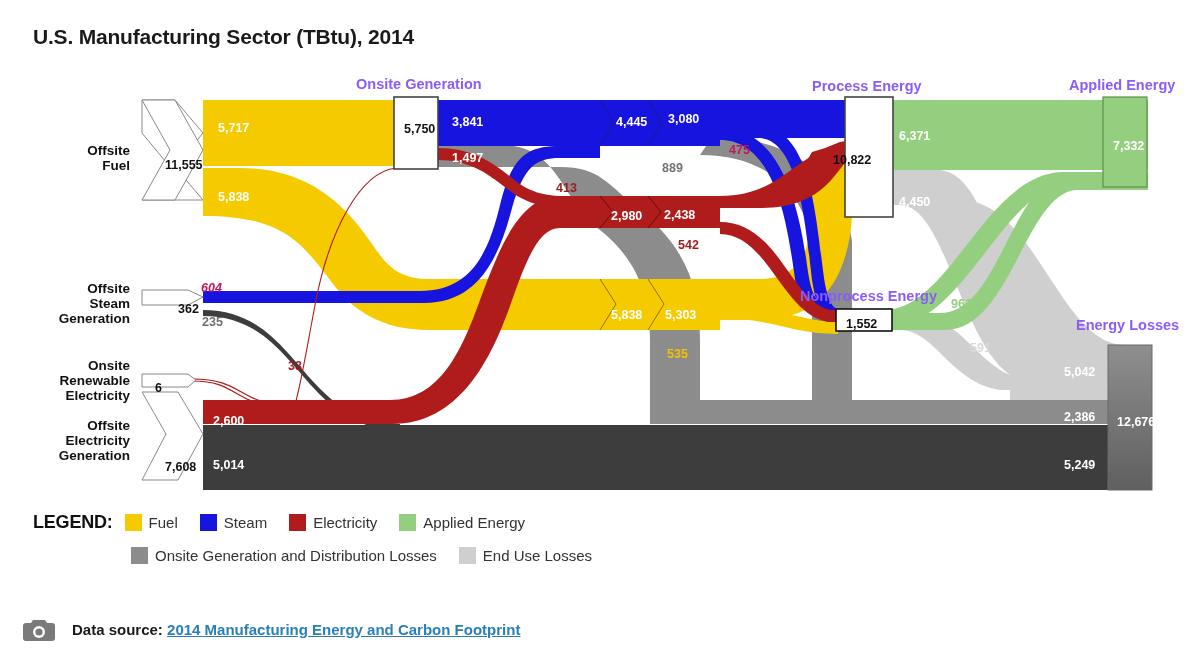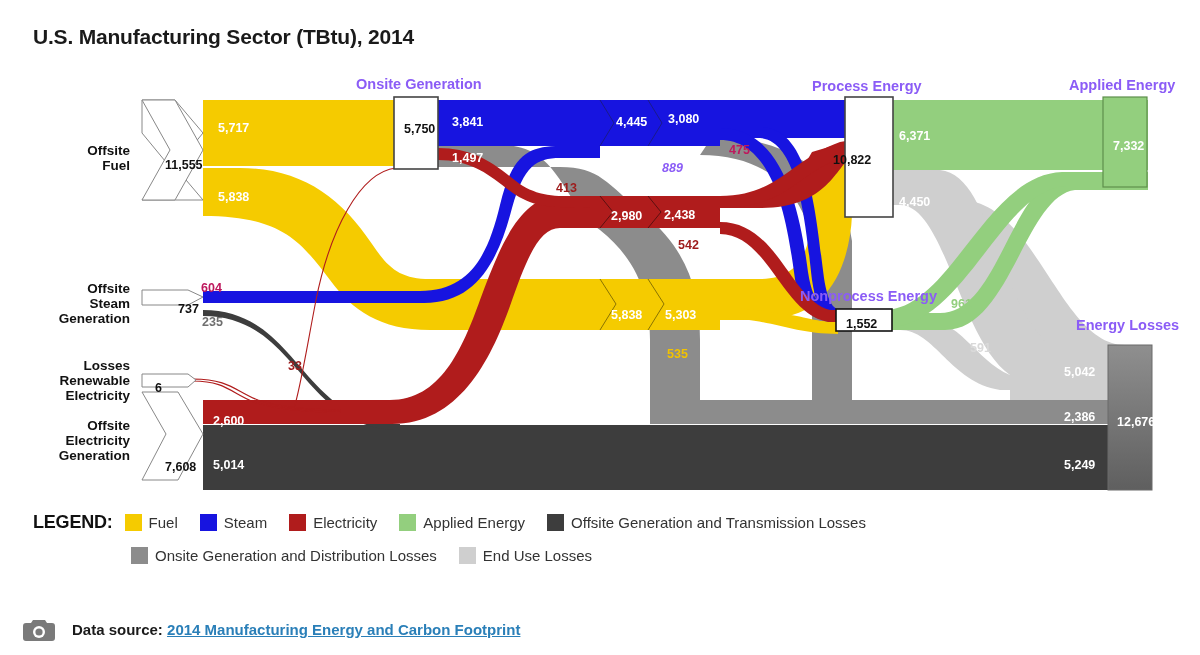--- a/index.html
+++ b/index.html
@@ -34,21 +34,21 @@
   .cam{position:absolute;left:22px;top:617px;width:34px;height:26px;}
   .srcline{position:absolute;left:72px;top:621px;font-size:15px;font-weight:bold;color:#1a1a1a;white-space:nowrap;}
   .srclink{color:#2a7fb8;text-decoration:underline;font-weight:bold;}
 
   
   .vlab{position:absolute;font-size:12.5px;font-weight:bold;white-space:nowrap;}
   .vlab.w{color:#ffffff;}
   .vlab.k{color:#111111;}
   .vlab.blue{color:#be185d;}
   .vlab.red{color:#9e1b1b;}
-  .vlab.grey{color:#8b5cf6;font-style:italic;}
+  .vlab.grey{color:#737373;}
   .vlab.dgrey{color:#6f6f6f;}
   .vlab.yel{color:#f2c200;}
   .vlab.grn{color:#93cf7e;}
   .vlab.lgrey{color:#d9d9d9;}
 </style>
 </head>
 <body>
 
 <div id="stage">
 
@@ -195,21 +195,21 @@
   <div class="srclabel" style="left:20px;top:143px;width:110px;">
     <div>Offsite</div>
     <div>Fuel</div>
   </div>
   <div class="srclabel" style="left:10px;top:281px;width:120px;">
     <div>Offsite</div>
     <div>Steam</div>
     <div>Generation</div>
   </div>
   <div class="srclabel" style="left:4px;top:358px;width:126px;">
-    <div>Losses</div>
+    <div>Onsite</div>
     <div>Renewable</div>
     <div>Electricity</div>
   </div>
   <div class="srclabel" style="left:4px;top:418px;width:126px;">
     <div>Offsite</div>
     <div>Electricity</div>
     <div>Generation</div>
   </div>
 
   <div id="flow-labels">
@@ -220,22 +220,22 @@
       <div class="vlab w" style="left: 452px; top: 115px;">3,841</div>
       <div class="vlab w" style="left: 452px; top: 151px;">1,497</div>
       <div class="vlab red" style="left: 556px; top: 181px;">413</div>
       <div class="vlab w" style="left: 616px; top: 115px;">4,445</div>
       <div class="vlab w" style="left: 668px; top: 112px;">3,080</div>
       <div class="vlab grey" style="left: 662px; top: 161px;">889</div>
       <div class="vlab blue" style="left: 729px; top: 143px;">475</div>
       <div class="vlab w" style="left: 611px; top: 209px;">2,980</div>
       <div class="vlab w" style="left: 664px; top: 208px;">2,438</div>
       <div class="vlab red" style="left: 678px; top: 238px;">542</div>
-      <div class="vlab blue" style="left: 201px; top: 281px;">604</div>
-      <div class="vlab k" style="left: 178px; top: 302px;">737</div>
+      <div class="vlab blue" style="left: 201px; top: 281px; font-style: italic;">604</div>
+      <div class="vlab k" style="left: 178px; top: 302px;">362</div>
       <div class="vlab dgrey" style="left: 202px; top: 315px;">235</div>
       <div class="vlab w" style="left: 611px; top: 308px;">5,838</div>
       <div class="vlab w" style="left: 665px; top: 308px;">5,303</div>
       <div class="vlab yel" style="left: 667px; top: 347px;">535</div>
       <div class="vlab red" style="left: 288px; top: 359px;">33</div>
       <div class="vlab k" style="left: 155px; top: 381px;">6</div>
       <div class="vlab w" style="left: 213px; top: 414px;">2,600</div>
       <div class="vlab k" style="left: 165px; top: 443px; margin-top: 17px;">7,608</div>
       <div class="vlab w" style="left: 213px; top: 458px;">5,014</div>
       <div class="vlab k" style="left: 833px; top: 153px;">10,822</div>
@@ -264,24 +264,20 @@
             <span class="lg-txt">Steam</span>
           </span>
           <span class="lg-item">
             <span class="sw" style="background: rgb(176, 28, 28);"></span>
             <span class="lg-txt">Electricity</span>
           </span>
           <span class="lg-item">
             <span class="sw" style="background: rgb(147, 207, 126);"></span>
             <span class="lg-txt">Applied Energy</span>
           </span>
-          <span class="lg-item">
-            <span class="sw" style="background: rgb(61, 61, 61);"></span>
-            <span class="lg-txt">Offsite Generation and Transmission Losses</span>
-          </span>
         </span>
     </div>
     <div class="legend-row r2">
       <span id="legend-r2" style="display:flex;align-items:center;">
           <span class="lg-item">
             <span class="sw" style="background: rgb(140, 140, 140);"></span>
             <span class="lg-txt">Onsite Generation and Distribution Losses</span>
           </span>
           <span class="lg-item">
             <span class="sw" style="background: rgb(207, 207, 207);"></span>

